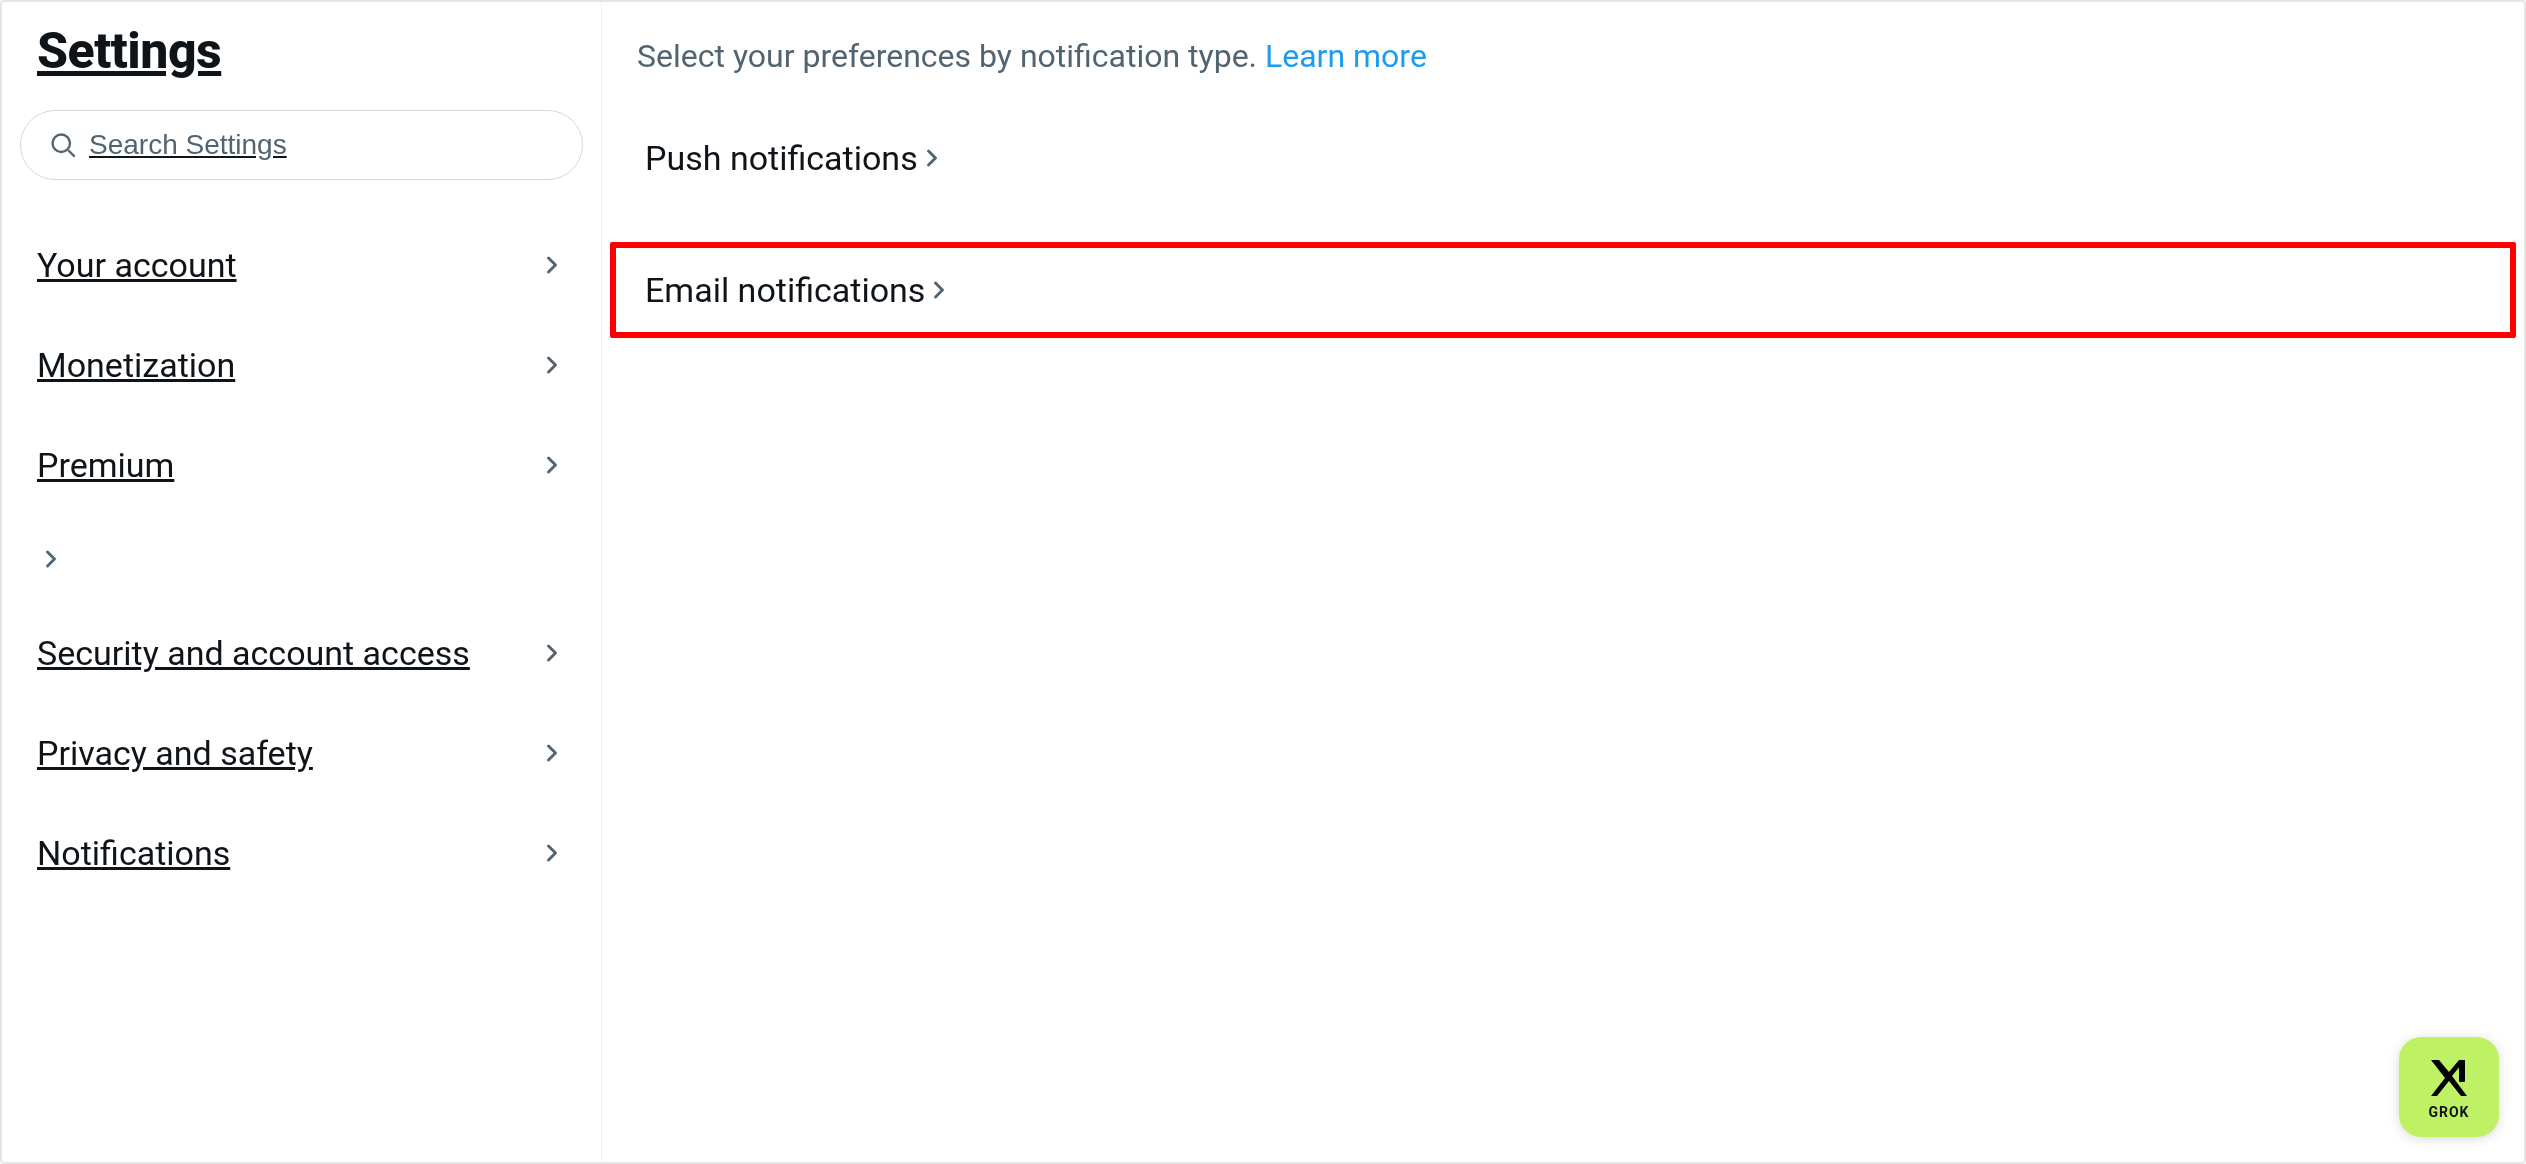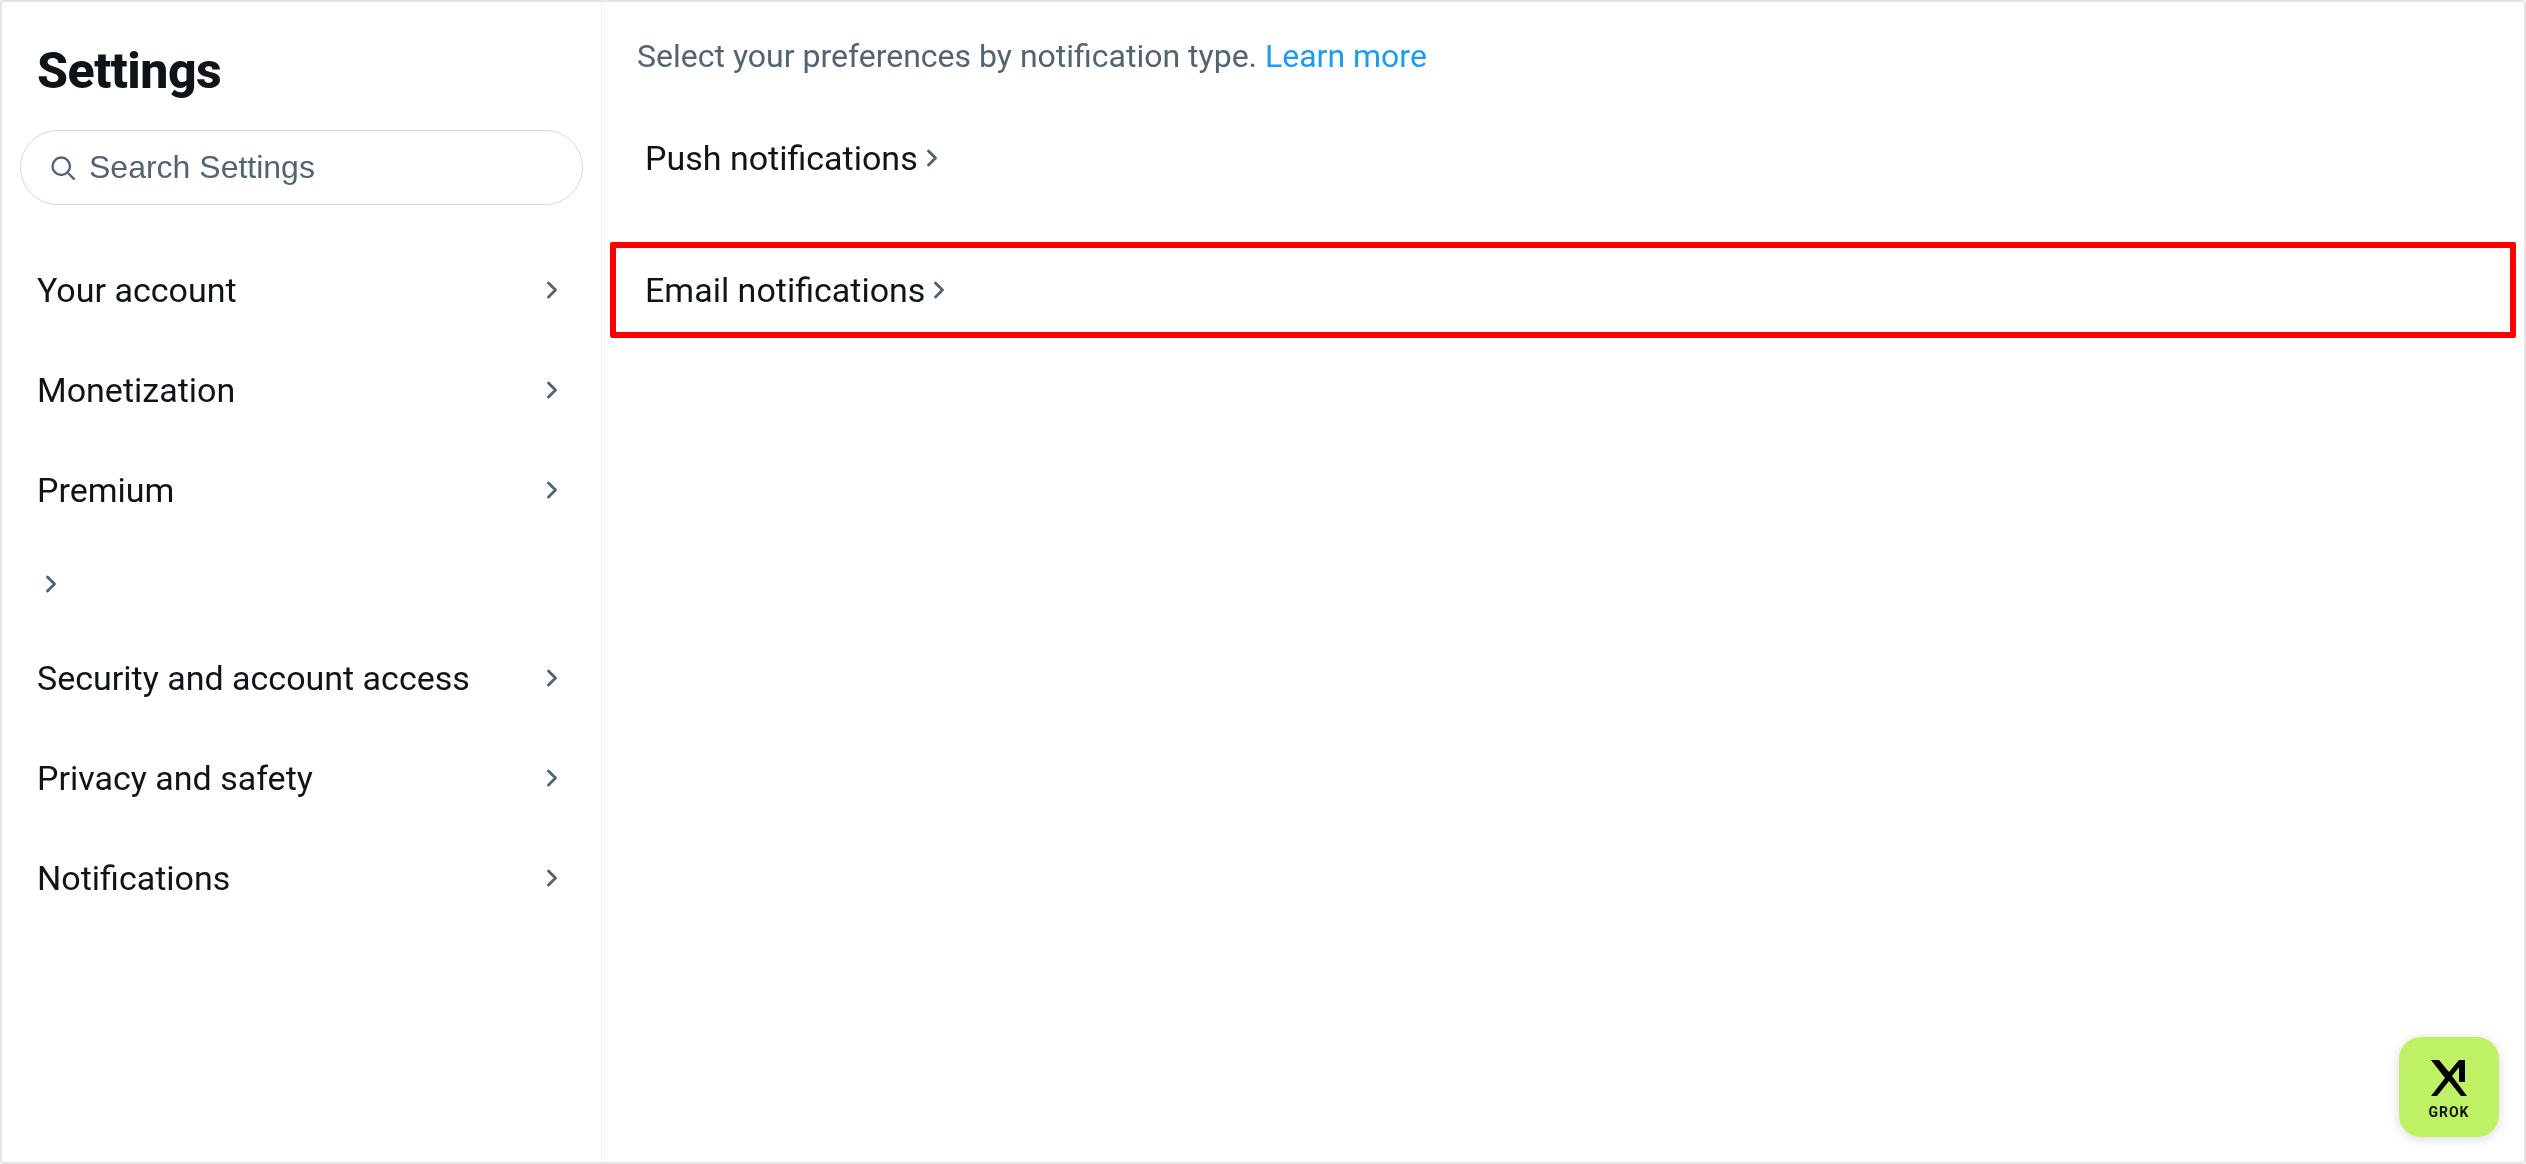--- a/index.html
+++ b/index.html
@@ -18,21 +18,21 @@
     .container {
       display: flex;
       width: 100%;
       height: 100%;
       border: 2px solid #e5e5e5;
       border-radius: 4px;
     }
     .sidebar {
       width: 600px;
       border-right: 1px solid #eff3f4;
-      padding-top: 20px;
+      text-decoration: underline;
     }
     .sidebar-title {
       font-size: 50px;
       font-weight: 800;
       padding: 20px 35px 30px 35px;
       letter-spacing: -0.5px;
     }
     .search-wrapper {
       padding: 0 18px 35px 18px;
     }
@@ -45,21 +45,21 @@
       gap: 12px;
     }
     .search-icon {
       width: 28px;
       height: 28px;
       flex-shrink: 0;
     }
     .search-input {
       border: none;
       outline: none;
-      font-size: 32px;
+      font-size: 28px;
       width: 100%;
       color: #536471;
       background: transparent;
     }
     .search-input::placeholder {
       color: #536471;
     }
     .nav-list {
       list-style: none;
     }

